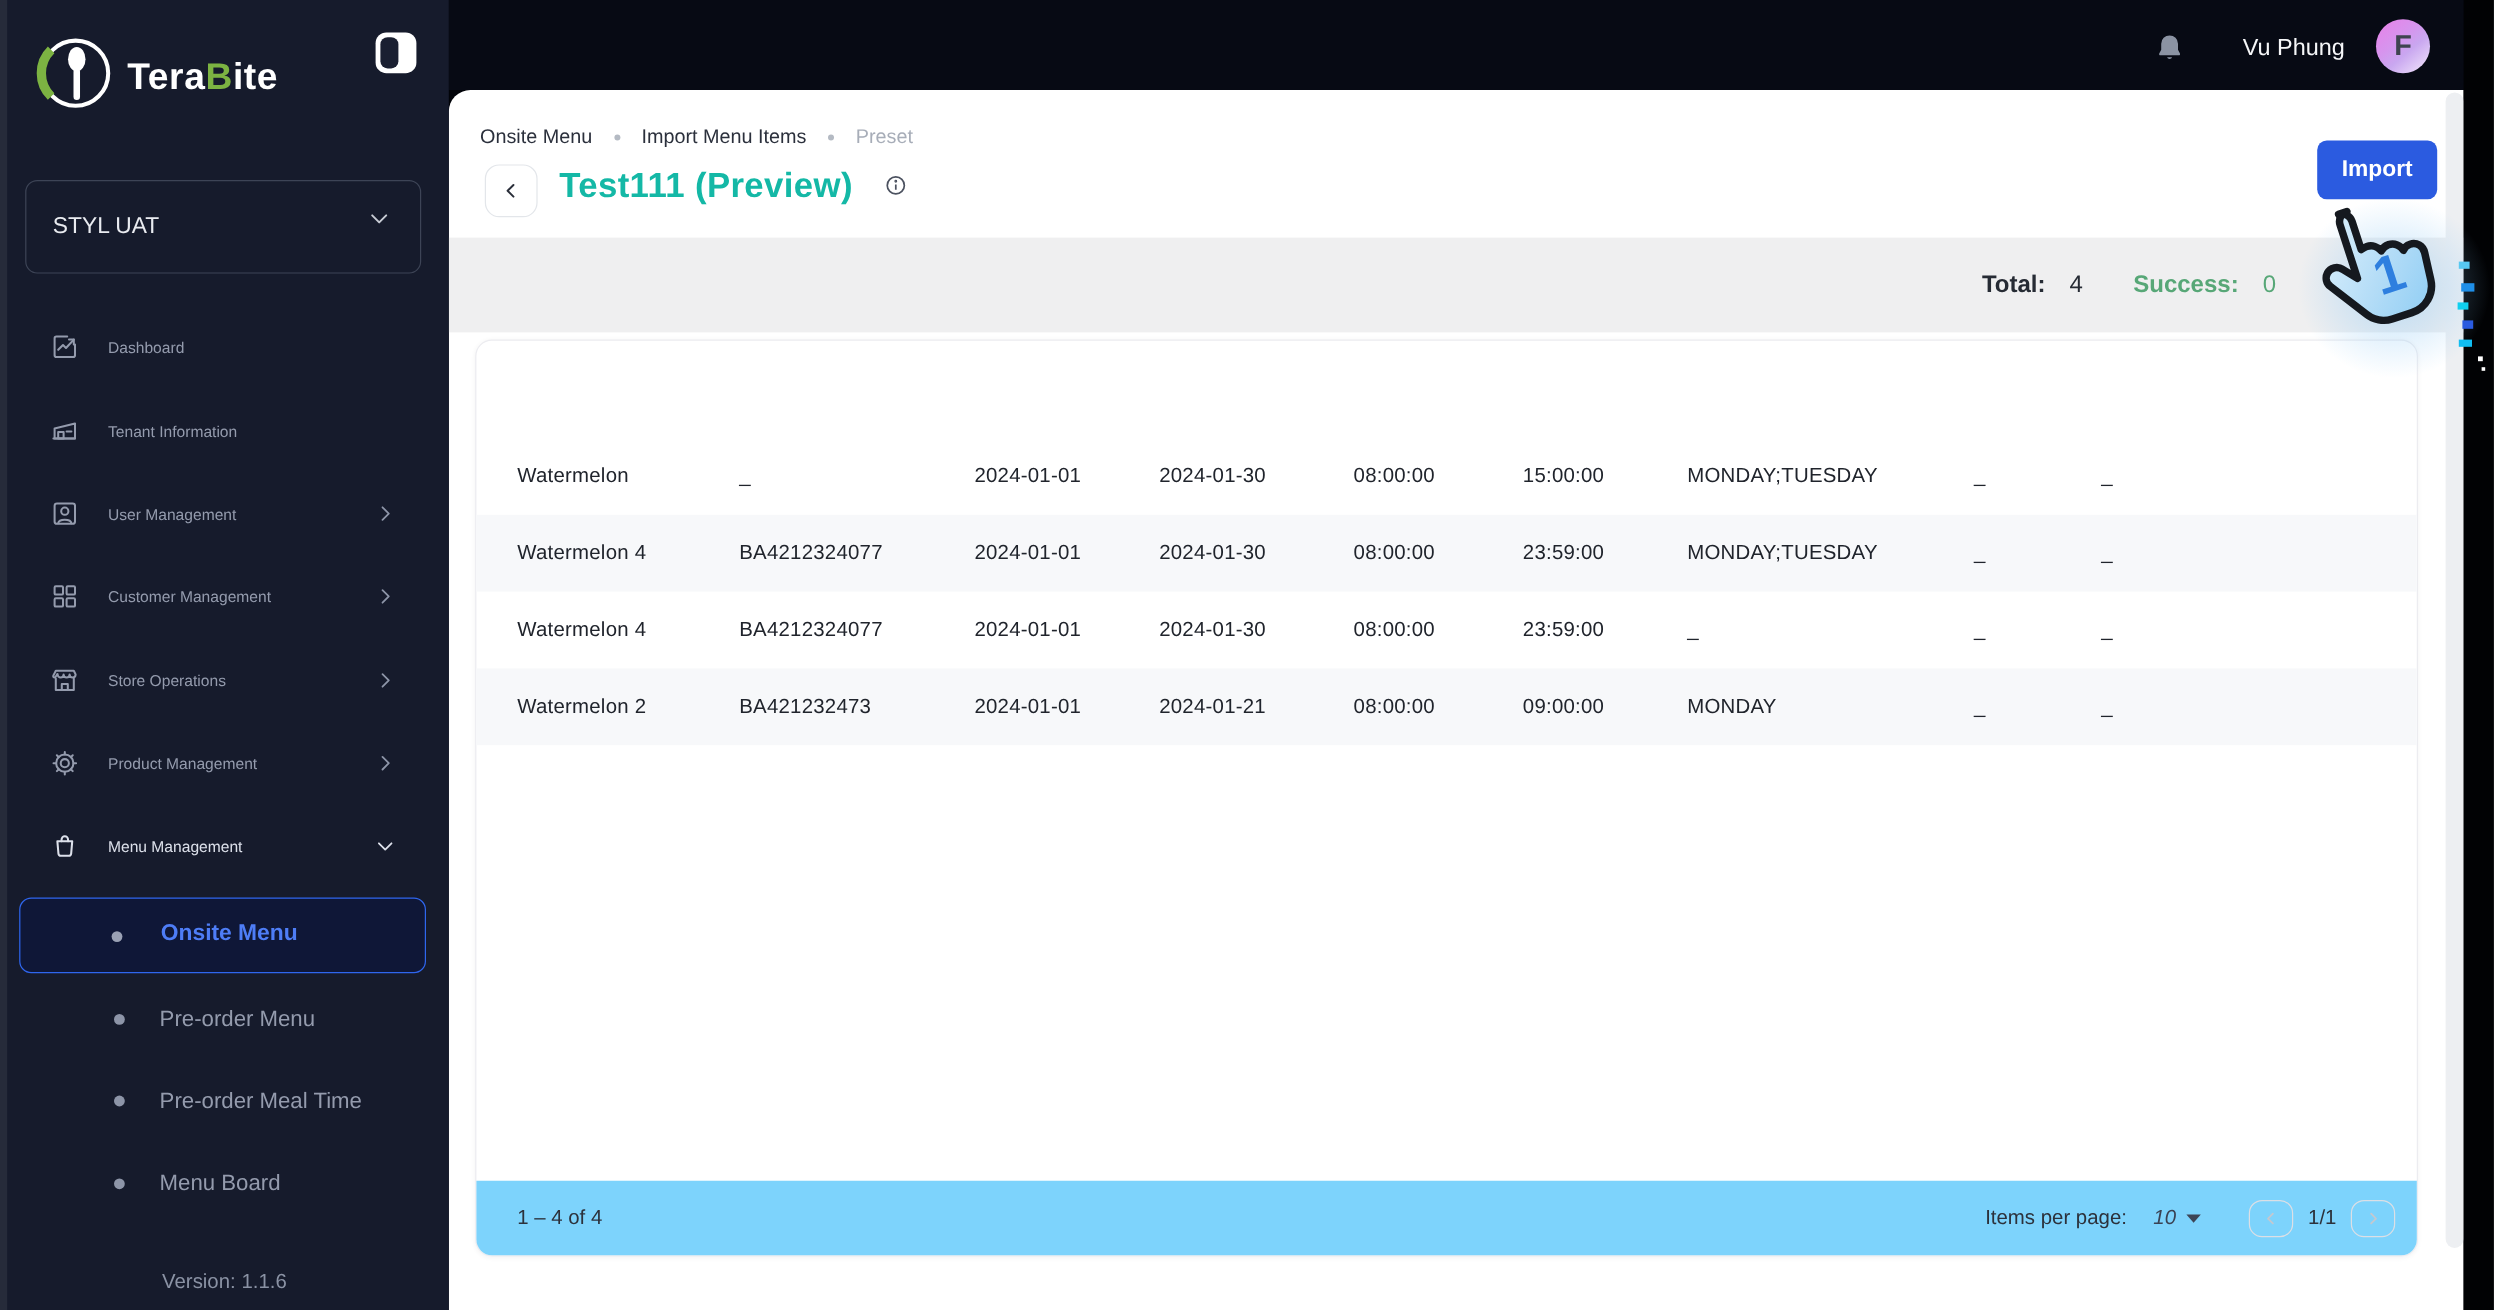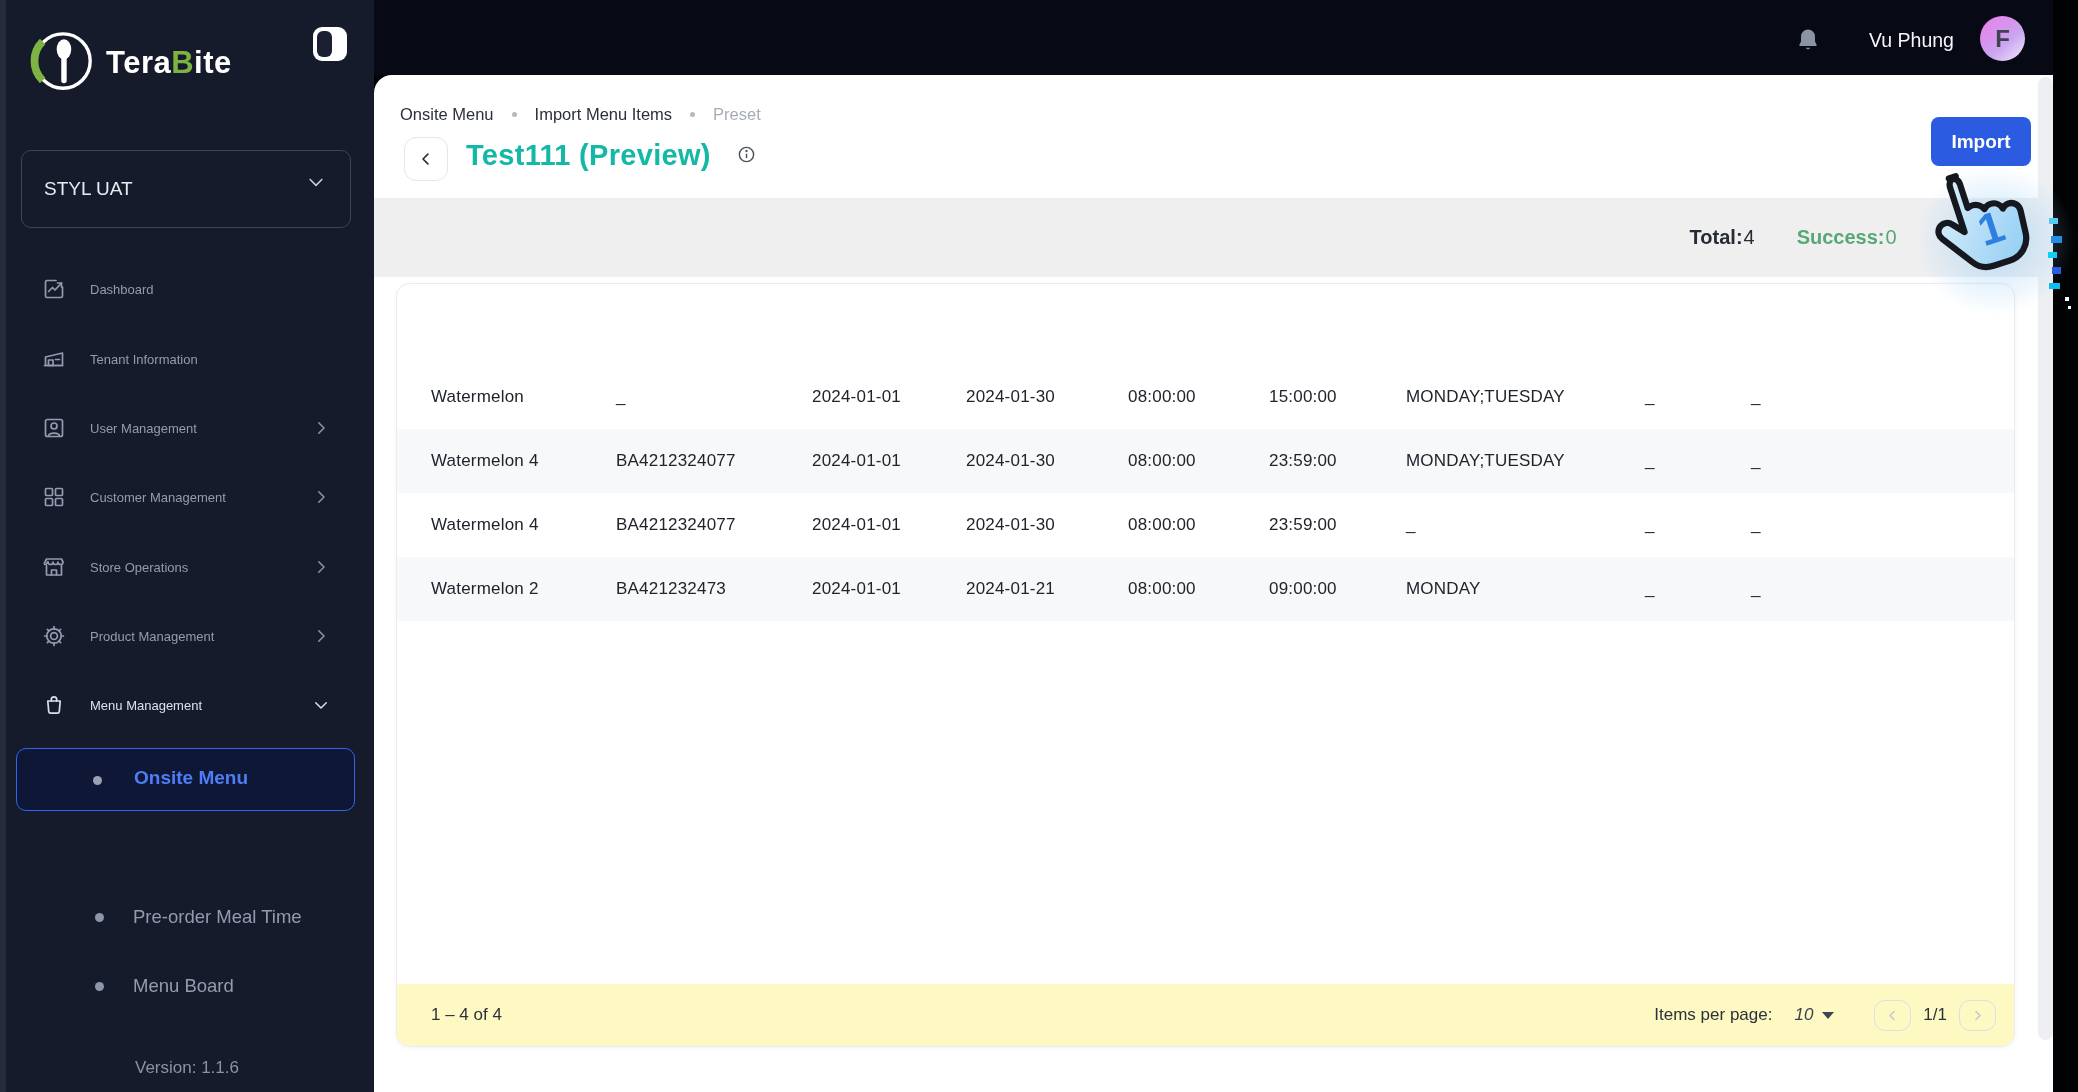--- a/index.html
+++ b/index.html
@@ -53,41 +53,41 @@
             border-radius:12px;background:#fff;box-sizing:border-box;display:flex;align-items:center;
             justify-content:center;z-index:2;}
   .page-title{position:absolute;left:466px;top:139px;font-size:29px;font-weight:800;color:#14b8a6;
               letter-spacing:.3px;z-index:2;}
   .info-ic{position:absolute;left:737px;top:145px;z-index:2;}
   .import-btn{position:absolute;left:1931px;top:117px;width:100px;height:49px;background:#2b5be0;border:none;
               border-radius:8px;color:#fff;font-size:19px;font-weight:700;z-index:2;font-family:inherit;}
   
   .summary-bar{position:absolute;left:374px;top:198px;width:1679px;height:79px;background:#efeff0;z-index:2;
                display:flex;align-items:center;justify-content:flex-end;font-size:20px;}
-  .summary-bar .grp{display:flex;align-items:center;gap:1px;}
+  .summary-bar .grp{display:flex;align-items:center;gap:20px;}
   .sum-total-lbl{font-weight:700;color:#262b34;}
   .sum-total-val{color:#262b34;}
   .sum-succ{color:#57a777;font-weight:700;}
   .sum-succ-val{color:#57a777;}
   .sum-err{color:#b5342f;font-weight:700;}
   .gap42{margin-left:42px;} .gap47{margin-left:47px;} .endpad{margin-right:96px;}
   
   .card{position:absolute;left:396px;top:283px;width:1619px;height:764px;background:#fff;
         border:1px solid #ececf0;border-radius:14px;box-sizing:border-box;z-index:2;
         box-shadow:0 1px 4px rgba(20,24,40,.05);}
   .thead{position:absolute;left:0;top:0;width:1617px;height:81px;background:#f9fafc;
          border-bottom:1px solid #e7e9ee;border-radius:13px 13px 0 0;box-sizing:border-box;}
   .grid-row{display:grid;grid-template-columns:185px 196px 154px 162px 141px 137px 239px 106px 118px 1fr;
             padding-left:34px;align-items:center;height:100%;}
   .th{font-size:17px;color:#3e4554;font-weight:500;}
   .tbody{position:absolute;left:0;top:81px;width:1617px;}
   .tr{height:64px;}
   .tr.alt{background:#f7f8fa;}
   .td{font-size:17px;color:#20242c;letter-spacing:.2px;}
-  .tfoot{position:absolute;left:0;bottom:0;width:1617px;height:62px;background:#fef9c3;
+  .tfoot{position:absolute;left:0;bottom:0;width:1617px;height:62px;background:#7dd3fc;
          border-radius:0 0 13px 13px;display:flex;align-items:center;font-size:17px;color:#2c313b;}
   .range{margin-left:34px;}
   .foot-right{margin-left:auto;margin-right:18px;display:flex;align-items:center;}
   .ipp-lbl{margin-right:22px;}
   .ipp-val{color:#3a4254;display:flex;align-items:center;gap:9px;margin-right:40px;font-style:italic;}
   .tri{width:0;height:0;border-left:6px solid transparent;border-right:6px solid transparent;
        border-top:7px solid #3d4556;}
   .pg-btn{width:37px;height:31px;border:1px solid #dcdfe5;background:transparent;border-radius:11px;
           display:flex;align-items:center;justify-content:center;box-sizing:border-box;}
   .pg-ind{margin:0 12px;}
@@ -234,20 +234,24 @@
       <span class="chev">
         <svg width="18" height="18" viewBox="0 0 24 24" fill="none" stroke="#dce0ea" stroke-width="2" stroke-linecap="round" stroke-linejoin="round">
             <polyline points="5 9 12 16 19 9"></polyline>
           </svg>
       </span>
     </div>
 
     <div class="sb-pill">
       <span class="dot"></span>
       <span class="lbl">Onsite Menu</span>
+    </div>
+    <div class="sb-sub" style="top:830px">
+      <span class="dot"></span>
+      <span class="lbl">Pre-order Menu</span>
     </div>
     <div class="sb-sub" style="top:898px">
       <span class="dot"></span>
       <span class="lbl">Pre-order Meal Time</span>
     </div>
     <div class="sb-sub" style="top:967px">
       <span class="dot"></span>
       <span class="lbl">Menu Board</span>
     </div>
 

